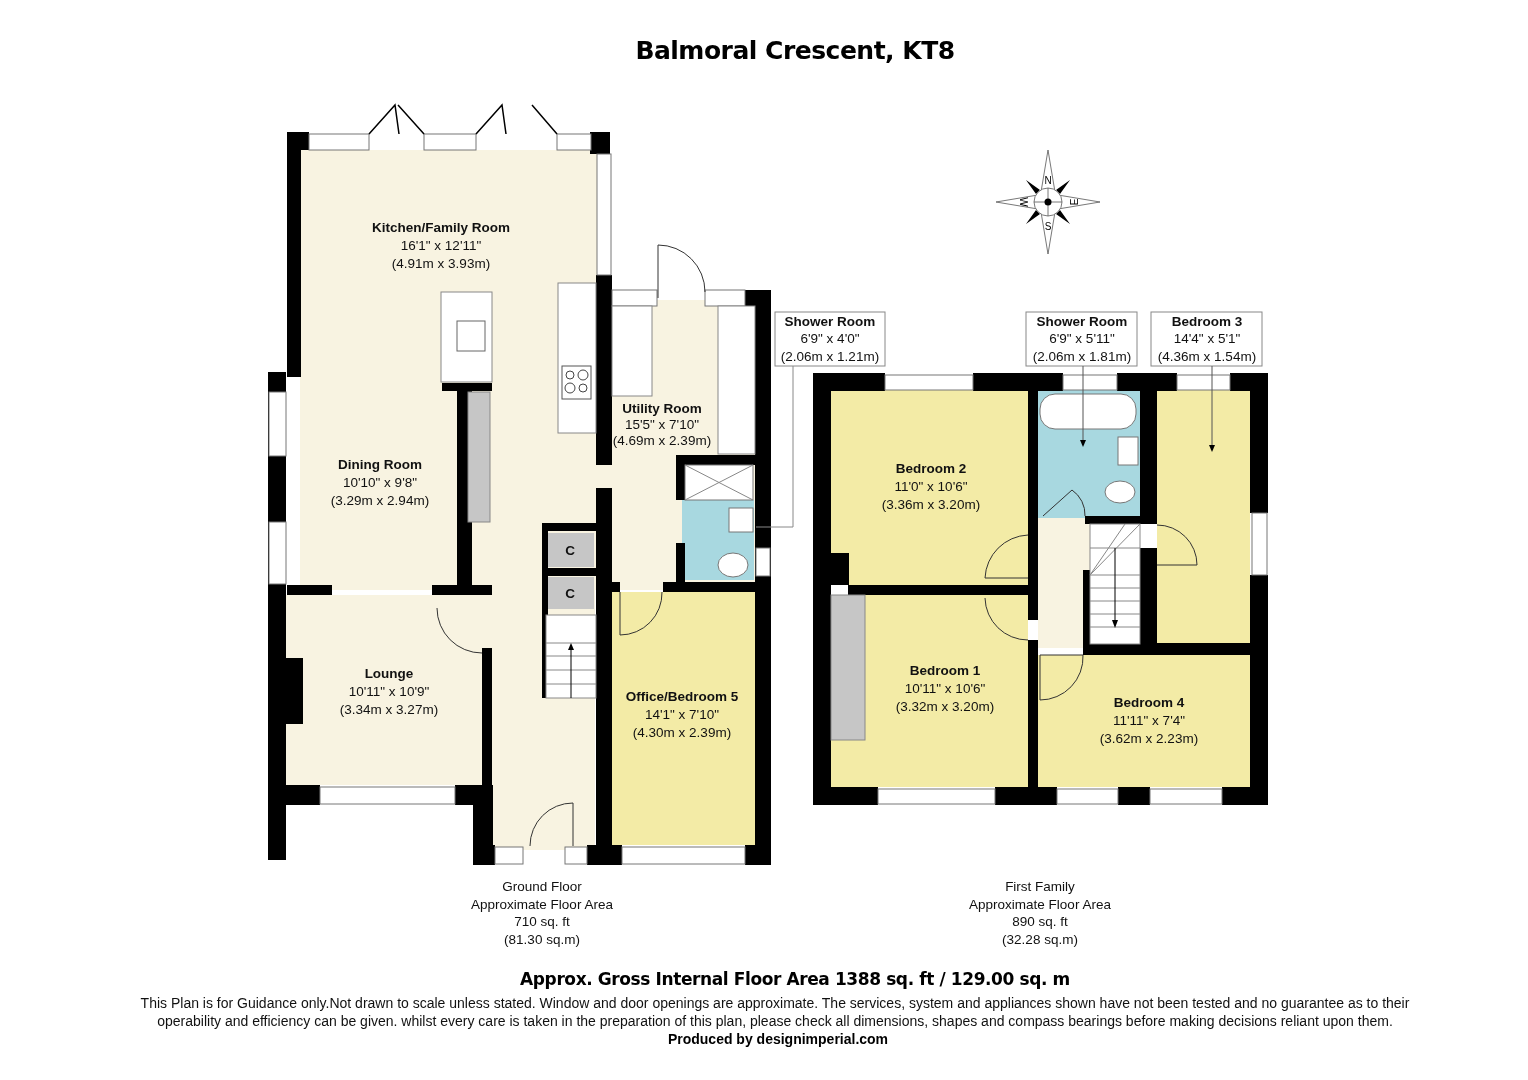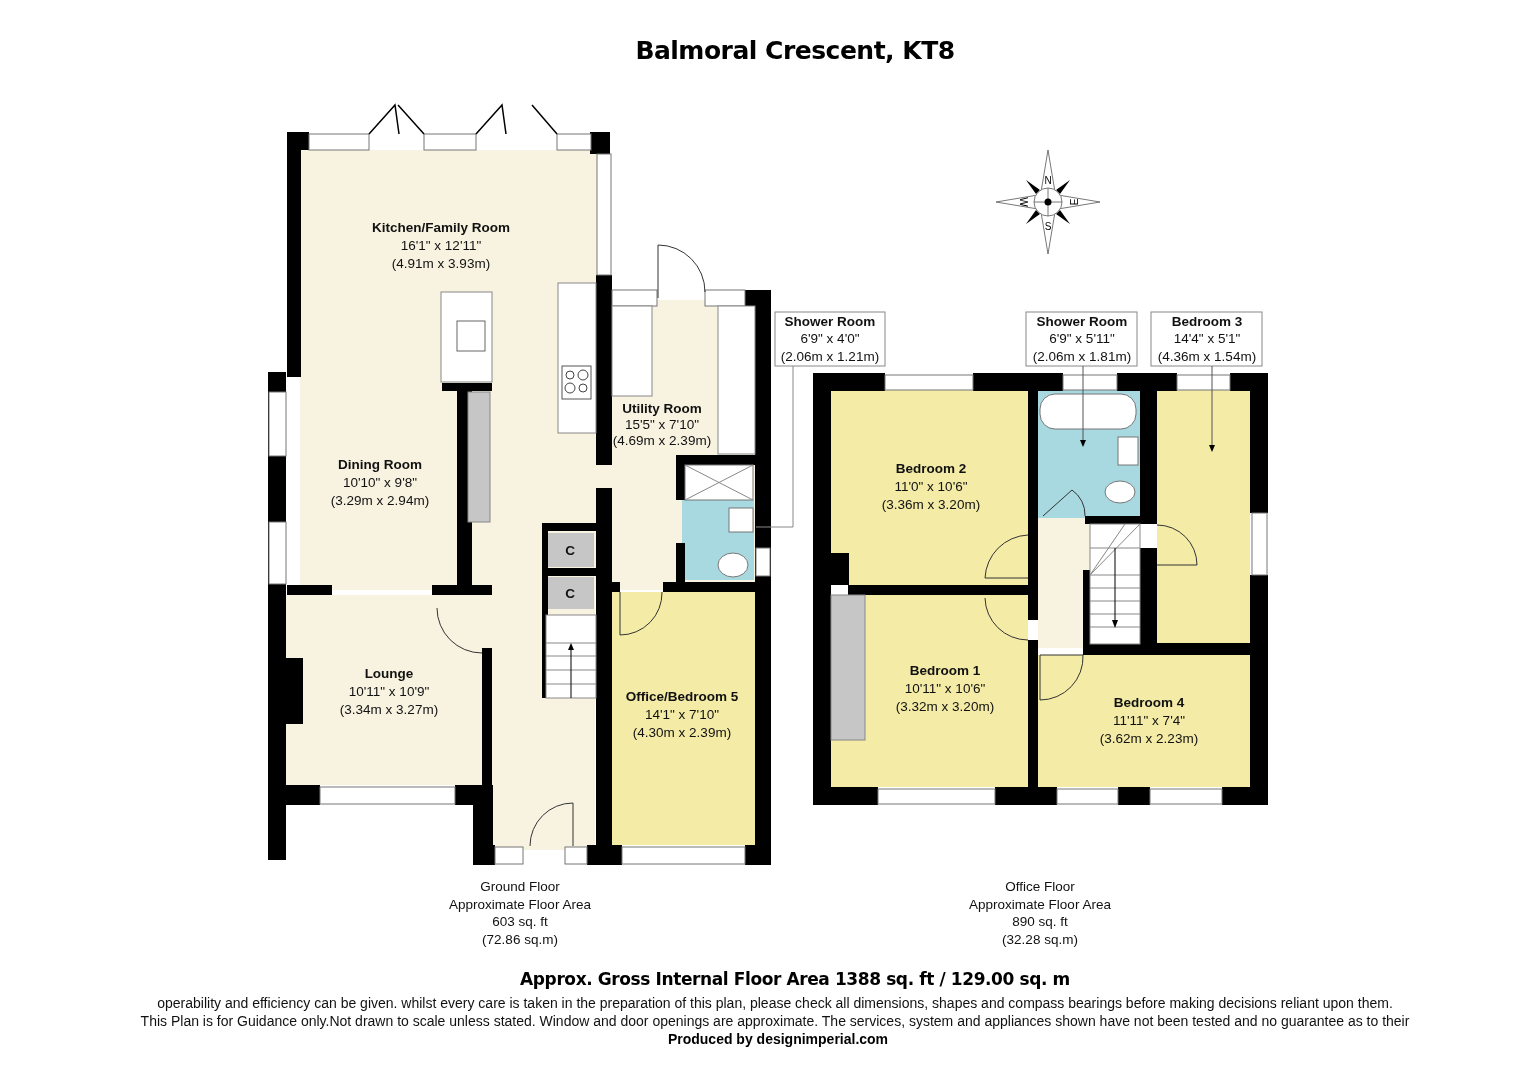--- a/index.html
+++ b/index.html
@@ -240,31 +240,31 @@
     <line x1="-14" y1="0" x2="14" y2="0" stroke="#555" stroke-width="0.8"></line>
     <line x1="0" y1="-14" x2="0" y2="14" stroke="#555" stroke-width="0.8"></line>
     <circle r="3.5" fill="#000"></circle>
     <text x="0" y="-18" font-size="10" text-anchor="middle">N</text>
     <text x="0" y="28" font-size="10" text-anchor="middle">S</text>
     <text x="26" y="4" font-size="10" text-anchor="middle" transform="rotate(-90 26 0)">E</text>
     <text x="-24" y="4" font-size="10" text-anchor="middle" transform="rotate(90 -24 0)">W</text>
   </g>
 </svg>
 
-<div class="floor-caption" style="left:420px;top:878px;width:200px;">
+<div class="floor-caption" style="left:442px;top:878px;width:200px;">
   <div>Ground Floor</div>
   <div>Approximate Floor Area</div>
-  <div>603 sq. ft</div>
-  <div>(72.86 sq.m)</div>
+  <div>710 sq. ft</div>
+  <div>(81.30 sq.m)</div>
 </div>
 <div class="floor-caption" style="left:940px;top:878px;width:200px;">
-  <div>Office Floor</div>
+  <div>First Family</div>
   <div>Approximate Floor Area</div>
   <div>890 sq. ft</div>
   <div>(32.28 sq.m)</div>
 </div>
 
 <div class="gross">Approx. Gross Internal Floor Area 1388 sq. ft /  129.00 sq. m</div>
 <div class="disclaimer">
+  <div>This Plan is for Guidance only.Not drawn to scale unless stated. Window and door openings are approximate. The services, system and appliances shown have not been tested and no guarantee as to their</div>
   <div>operability and efficiency can be given. whilst every care is taken in the preparation of this plan, please check all dimensions, shapes and compass bearings before making decisions reliant upon them.</div>
-  <div>This Plan is for Guidance only.Not drawn to scale unless stated. Window and door openings are approximate. The services, system and appliances shown have not been tested and no guarantee as to their</div>
 </div>
 <div class="produced">Produced by designimperial.com</div>
 
 </body></html>

